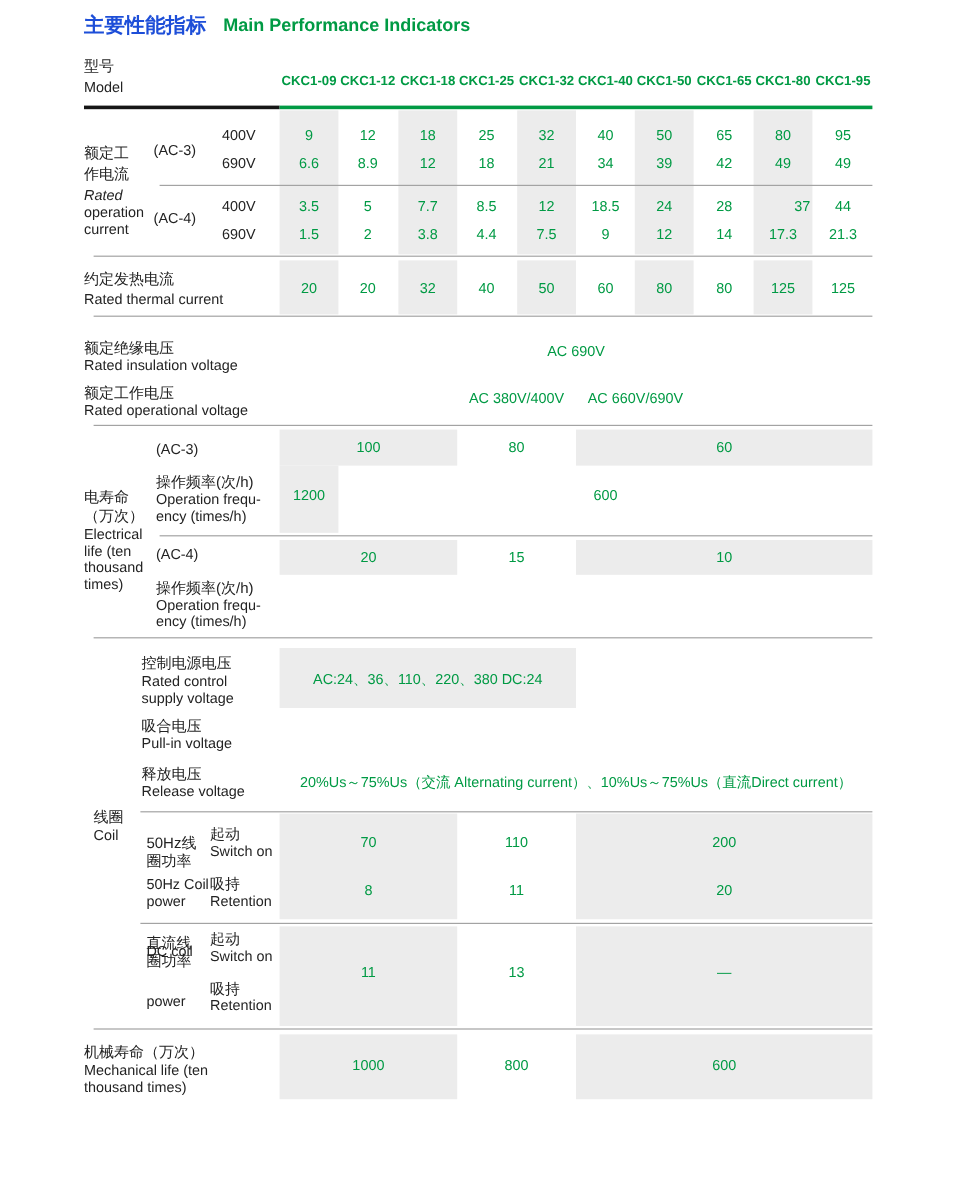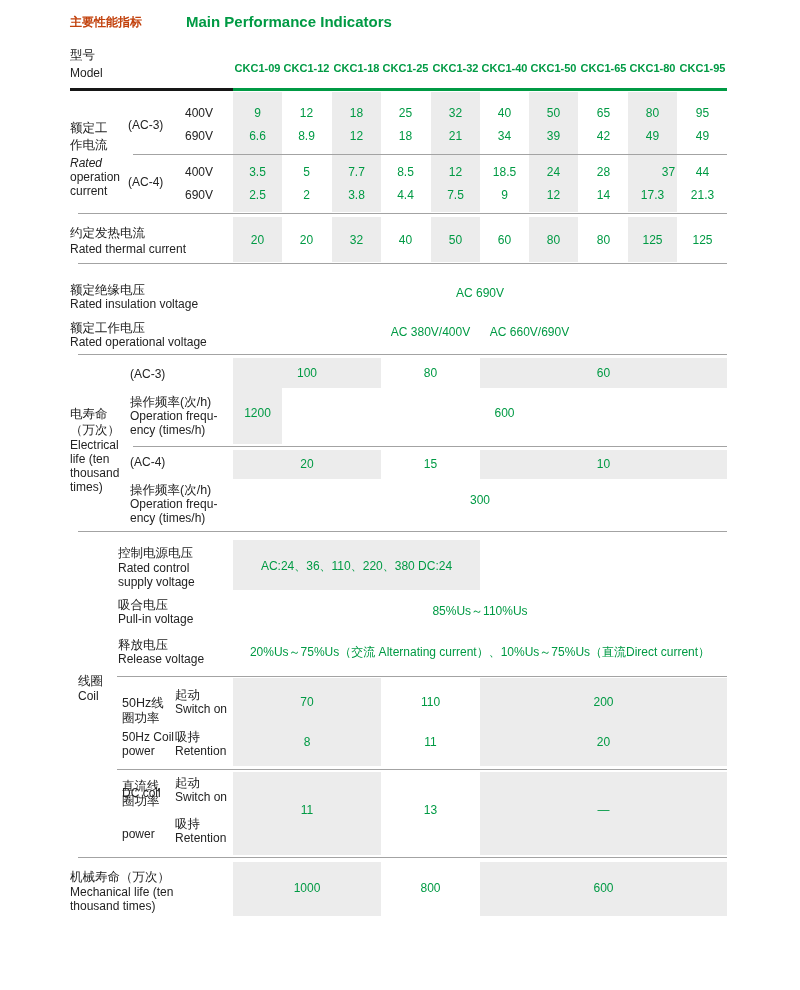--- a/index.html
+++ b/index.html
@@ -1,21 +1,21 @@
 <!DOCTYPE html>
 <html><head>
 <meta charset="utf-8">
 <style>
   html,body{margin:0;padding:0;background:#fff;}
   .page{position:relative;width:800px;height:990px;background:#ffffff;overflow:hidden;
         font-family:"Liberation Sans","DejaVu Sans",sans-serif;color:#222;}
   .t{position:absolute;height:16px;line-height:16px;white-space:nowrap;}
   .zh{font-size:12.5px;color:#232323;}
   .en{font-size:12px;color:#232323;}
-  .title-zh{font-size:12px;font-weight:700;color:#c2410c;}
+  .title-zh{font-size:17px;font-weight:700;color:#1d4ed8;}
   .title-en{font-size:15px;font-weight:700;color:#009a44;}
   .val{font-size:12px;color:#009a44;text-align:center;}
   .model{font-size:11px;font-weight:700;color:#009a44;text-align:center;}
   .stripe,.blk{position:absolute;background:#ececec;}
   .hl{position:absolute;background:#a3a3a3;height:1px;}
   .thick{position:absolute;height:3px;}
 </style>
 </head>
 <body>
 
@@ -92,21 +92,21 @@
   <div class="t val" style="left:282px;top:164px;width:49px;">5</div>
   <div class="t val" style="left:332px;top:164px;width:49px;">7.7</div>
   <div class="t val" style="left:381px;top:164px;width:49px;">8.5</div>
   <div class="t val" style="left:431px;top:164px;width:49px;">12</div>
   <div class="t val" style="left:480px;top:164px;width:49px;">18.5</div>
   <div class="t val" style="left:529px;top:164px;width:49px;">24</div>
   <div class="t val" style="left:579px;top:164px;width:49px;">28</div>
   <div class="t val" style="left:628px;top:164px;width:49px;padding-left:16px;">37</div>
   <div class="t val" style="left:678px;top:164px;width:49px;">44</div>
 
-  <div class="t val" style="left:233px;top:187px;width:49px;">2.5</div>
+  <div class="t val" style="left:233px;top:187px;width:49px;">1.5</div>
   <div class="t val" style="left:282px;top:187px;width:49px;">2</div>
   <div class="t val" style="left:332px;top:187px;width:49px;">3.8</div>
   <div class="t val" style="left:381px;top:187px;width:49px;">4.4</div>
   <div class="t val" style="left:431px;top:187px;width:49px;">7.5</div>
   <div class="t val" style="left:480px;top:187px;width:49px;">9</div>
   <div class="t val" style="left:529px;top:187px;width:49px;">12</div>
   <div class="t val" style="left:579px;top:187px;width:49px;">14</div>
   <div class="t val" style="left:628px;top:187px;width:49px;">17.3</div>
   <div class="t val" style="left:678px;top:187px;width:49px;">21.3</div>
 
@@ -164,36 +164,34 @@
   <div class="t en" style="left:130px;top:454px;">(AC-4)</div>
   <div class="blk" style="left:233px;top:450px;width:148px;height:29px;"></div>
   <div class="blk" style="left:480px;top:450px;width:247px;height:29px;"></div>
   <div class="t val" style="left:233px;top:456px;width:148px;">20</div>
   <div class="t val" style="left:381px;top:456px;width:99px;">15</div>
   <div class="t val" style="left:480px;top:456px;width:247px;">10</div>
 
   <div class="t zh" style="left:130px;top:482px;">操作频率(次/h)</div>
   <div class="t en" style="left:130px;top:496px;">Operation frequ-</div>
   <div class="t en" style="left:130px;top:510px;">ency (times/h)</div>
-  <div class="t val" style="left:233px;top:492px;width:494px;">300</div>
 
   <div class="hl" style="left:78px;top:531px;width:649px;"></div>
 
   <div class="t zh" style="left:78px;top:673px;">线圈</div>
   <div class="t en" style="left:78px;top:688px;">Coil</div>
 
   <div class="t zh" style="left:118px;top:545px;">控制电源电压</div>
   <div class="t en" style="left:118px;top:560px;">Rated control</div>
   <div class="t en" style="left:118px;top:574px;">supply voltage</div>
   <div class="blk" style="left:233px;top:540px;width:247px;height:50px;"></div>
   <div class="t val" style="left:233px;top:558px;width:247px;">AC:24、36、110、220、380 DC:24</div>
 
   <div class="t zh" style="left:118px;top:597px;">吸合电压</div>
   <div class="t en" style="left:118px;top:611px;">Pull-in voltage</div>
-  <div class="t val" style="left:233px;top:603px;width:494px;">85%Us～110%Us</div>
 
   <div class="t zh" style="left:118px;top:637px;">释放电压</div>
   <div class="t en" style="left:118px;top:651px;">Release voltage</div>
   <div class="t val" style="left:233px;top:644px;width:494px;">20%Us～75%Us（交流 Alternating current）、10%Us～75%Us（直流Direct current）</div>
 
   <div class="hl" style="left:117px;top:676px;width:610px;"></div>
 
   <div class="t zh" style="left:122px;top:695px;">50Hz线</div>
   <div class="t zh" style="left:122px;top:710px;">圈功率</div>
   <div class="t en" style="left:122px;top:729px;">50Hz Coil</div>

